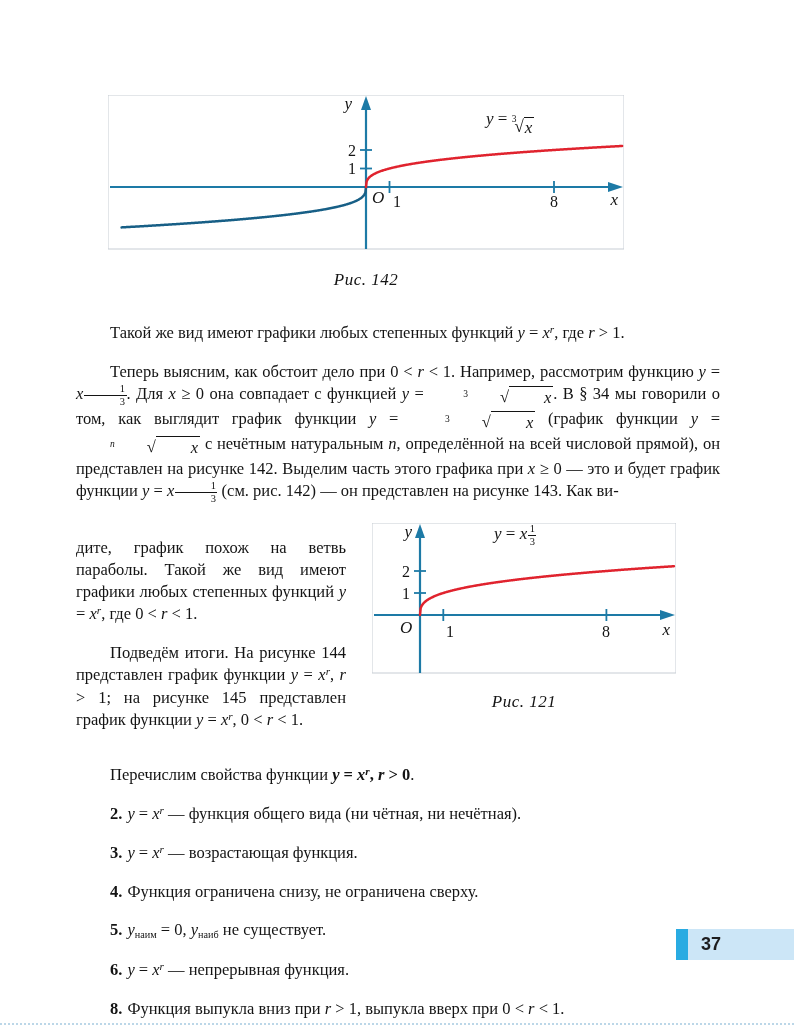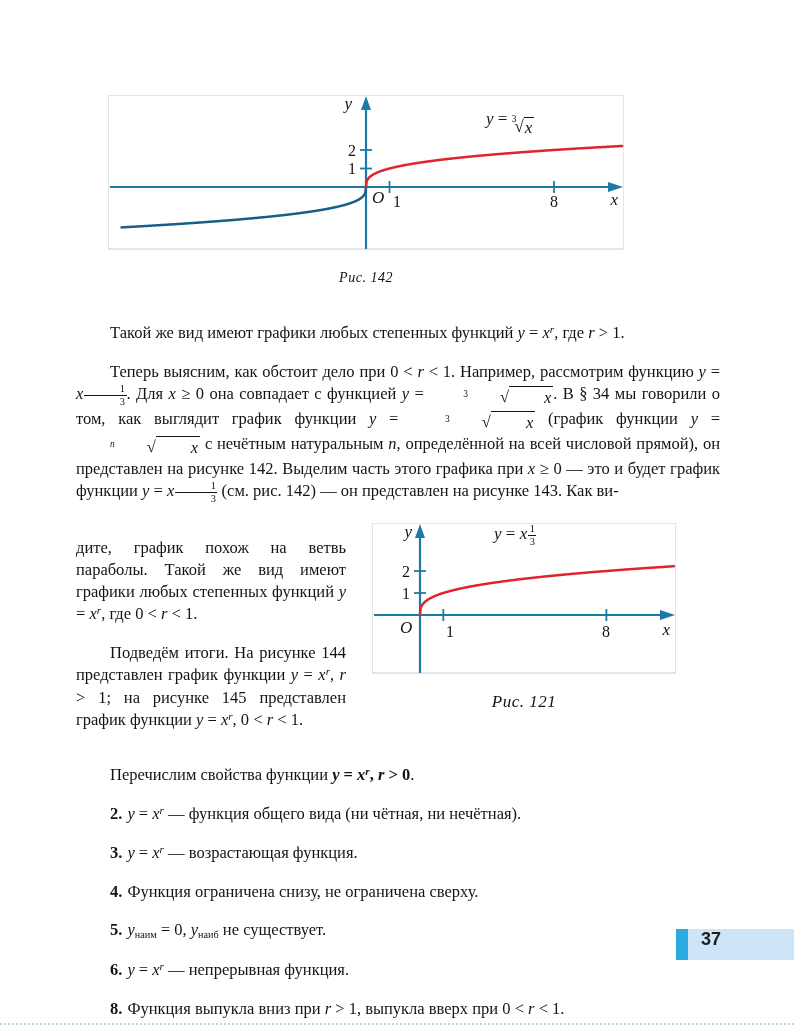--- a/index.html
+++ b/index.html
@@ -9,21 +9,21 @@
   html,body{margin:0;padding:0;background:#ffffff;}
   .page{
     position:relative; width:794px; height:1026px; background:#ffffff;
     font-family:"Liberation Serif", serif; color:var(--ink); overflow:hidden;
   }
   
   .figwrap{position:absolute;}
   .fig142{left:108px; top:95px; width:516px; height:158px;}
   .figcaption{
     position:absolute; left:108px; top:270px; width:516px; text-align:center;
-    font-style:italic; font-size:14px; letter-spacing:.5px;
+    font-style:italic; font-size:17px; letter-spacing:.5px;
   }
   .eq-label{position:absolute; font-size:17px; white-space:nowrap;}
   .eq-142{left:378px; top:14px;}
   .eq-143{left:122px; top:0px;}
   svg text{font-family:"Liberation Serif", serif; font-size:16px; fill:var(--ink);}
   svg .letter{font-style:italic; font-size:17px;}
   .axis{stroke:var(--axis); stroke-width:2.2; fill:none;}
   .tick{stroke:var(--axis); stroke-width:1.8;}
   .arrow{fill:var(--axis); stroke:none;}
   .gridline{stroke:var(--grid); stroke-width:1; fill:none;}
@@ -48,21 +48,21 @@
   .frac{display:inline-flex; flex-direction:column; align-items:center;
     font-size:10.5px; line-height:1.15; vertical-align:7px; margin-left:1px;}
   .fn{border-bottom:1px solid currentColor; padding:0 1.5px; display:block;}
   .fd{display:block;}
   .root{display:inline-flex; align-items:flex-start; white-space:nowrap;}
   .ridx{font-size:9.5px; position:relative; top:-2px; margin-right:-2px;}
   .rsign{font-size:1em; position:relative; top:1px;}
   .rx{font-style:italic; border-top:1.4px solid currentColor; padding:0 2px 0 1px; position:relative; top:1px;}
   
   .badge{position:absolute; left:676px; top:929px; width:118px; height:31px;
-    background:var(--badge-bg); display:flex; align-items:flex-start;}
+    background:var(--badge-bg); display:flex; align-items:center;}
   .badge-bar{width:12px; height:31px; background:var(--badge-bar);}
   .badge-num{font-family:"Liberation Sans", sans-serif; font-weight:700;
     font-size:18px; color:#1d1d1f; margin-left:13px;}
   .copyright{position:absolute; left:8px; top:1000px;
     font-family:"Liberation Sans", sans-serif; font-size:14.5px; color:#2b2b2b;}
   .bottom-rule{position:absolute; left:0; bottom:1px; width:794px; height:0;
     border-top:2px dotted #bcd7e8;}
 </style>
 </head>
 <body>

